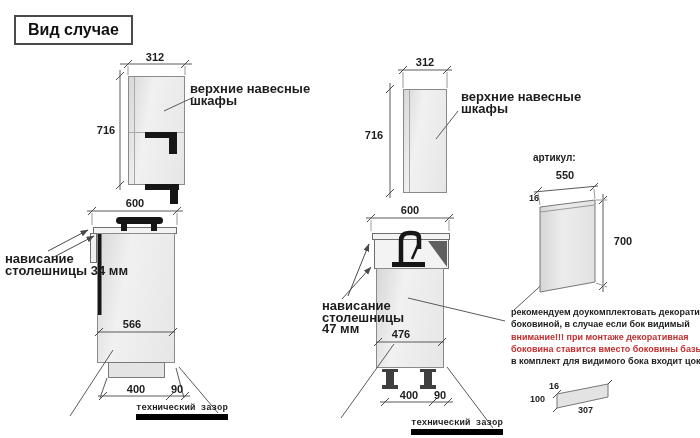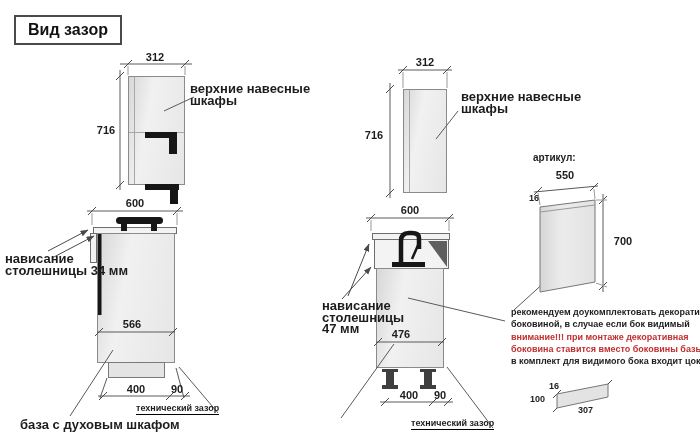--- a/index.html
+++ b/index.html
@@ -13,21 +13,21 @@
   .shelf{position:absolute;left:0;right:0;height:1px;background:#a8a8a8;}
   svg.lines{position:absolute;left:0;top:0;z-index:2;pointer-events:none;}
   .layer-boxes{position:absolute;inset:0;z-index:1;}
   .layer-text{position:absolute;inset:0;z-index:3;}
   .t{position:absolute;font-weight:bold;color:#1d1d1d;white-space:nowrap;}
   .dim{font-size:11px;text-align:center;}
   .dim-s{font-size:9px;}
   .lbl{font-size:13px;line-height:11.5px;}
   .cap{font-size:13px;}
   .cap2{font-size:12px;}
-  .gap{font-size:9px;border-bottom:1px solid #000000;padding-bottom:1px;}
+  .gap{font-size:9px;border-bottom:6px solid #000000;padding-bottom:1px;font-family:Liberation Mono, monospace;}
   .note{font-size:9px;line-height:12.3px;font-weight:bold;}
   .note .red{color:#c03030;}
   .title-box{position:absolute;left:14px;top:15px;border:2px solid #4a4a4a;padding:4px 12px;
              font-size:16px;font-weight:bold;color:#111;background:#fff;}
 </style>
 </head>
 <body>
 
 <div class="stage">
 
@@ -175,39 +175,38 @@
 
     <g>
       <polygon points="540,207 595,200 595,282 540,292" fill="url(#panelFill)" stroke="#777" stroke-width="1"></polygon>
       <line x1="540" y1="212" x2="595" y2="205" stroke="#999" stroke-width="1"></line>
     </g>
 
     <polygon points="557,394 608,384 608,397 557,408" fill="#e3e3e3" stroke="#777" stroke-width="1"></polygon>
   </svg>
 
   <div class="layer-text">
-    <div class="title-box">Вид зазор</div>
+    <div class="title-box">Вид случае</div>
 
     <span class="t dim" style="left:120px;top:51px;width:70px;">312</span>
     <span class="t dim" style="left:94px;top:124px;width:24px;">716</span>
     <span class="t lbl" style="left:190px;top:83px;">
       <span style="display:block;">верхние навесные</span>
       <span style="display:block;">шкафы</span>
     </span>
 
     <span class="t dim" style="left:105px;top:197px;width:60px;">600</span>
     <span class="t dim" style="left:102px;top:318px;width:60px;">566</span>
     <span class="t dim" style="left:111px;top:383px;width:50px;">400</span>
     <span class="t dim" style="left:165px;top:383px;width:24px;">90</span>
     <span class="t lbl" style="left:5px;top:253px;">
       <span style="display:block;">нависание</span>
       <span style="display:block;">столешницы 34 мм</span>
     </span>
     <span class="t gap" style="left:136px;top:403px;">технический зазор</span>
-    <span class="t cap" style="left:20px;top:417px;">база с духовым шкафом</span>
 
     <span class="t dim" style="left:390px;top:56px;width:70px;">312</span>
     <span class="t dim" style="left:362px;top:129px;width:24px;">716</span>
     <span class="t lbl" style="left:461px;top:91px;">
       <span style="display:block;">верхние навесные</span>
       <span style="display:block;">шкафы</span>
     </span>
 
     <span class="t dim" style="left:380px;top:204px;width:60px;">600</span>
     <span class="t dim" style="left:371px;top:328px;width:60px;">476</span>

